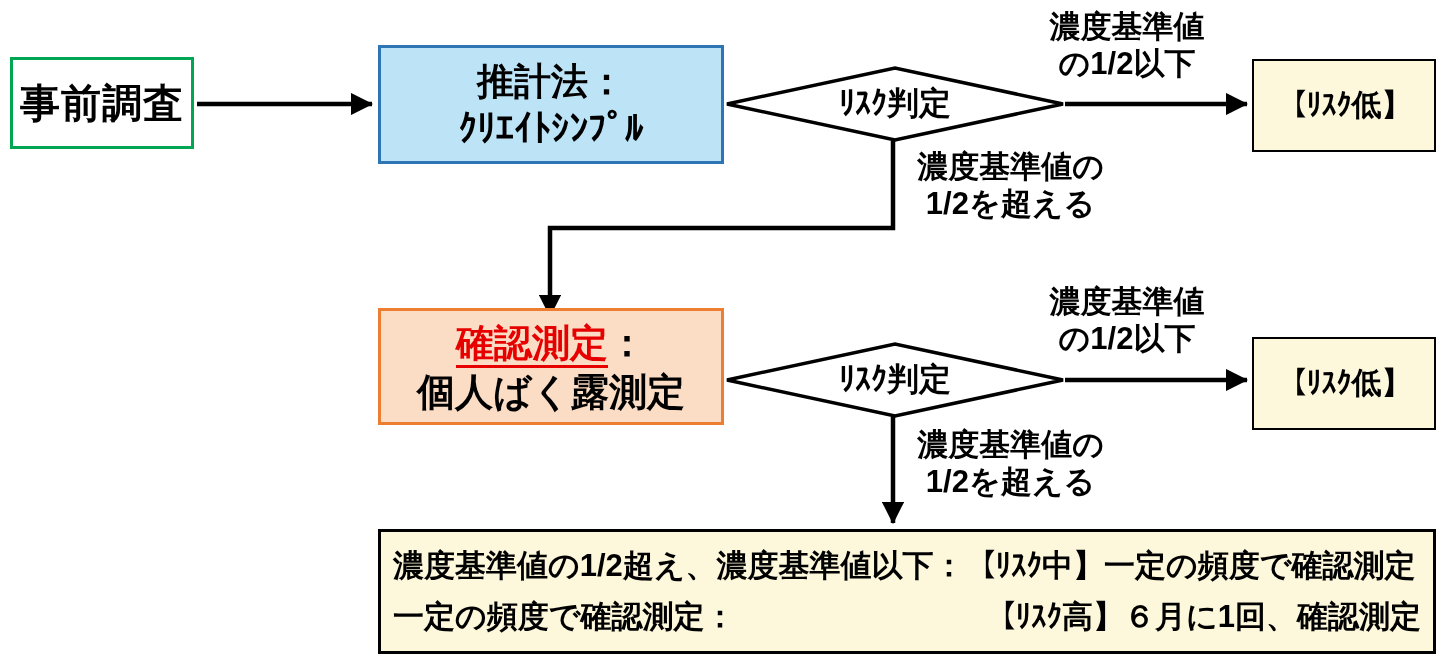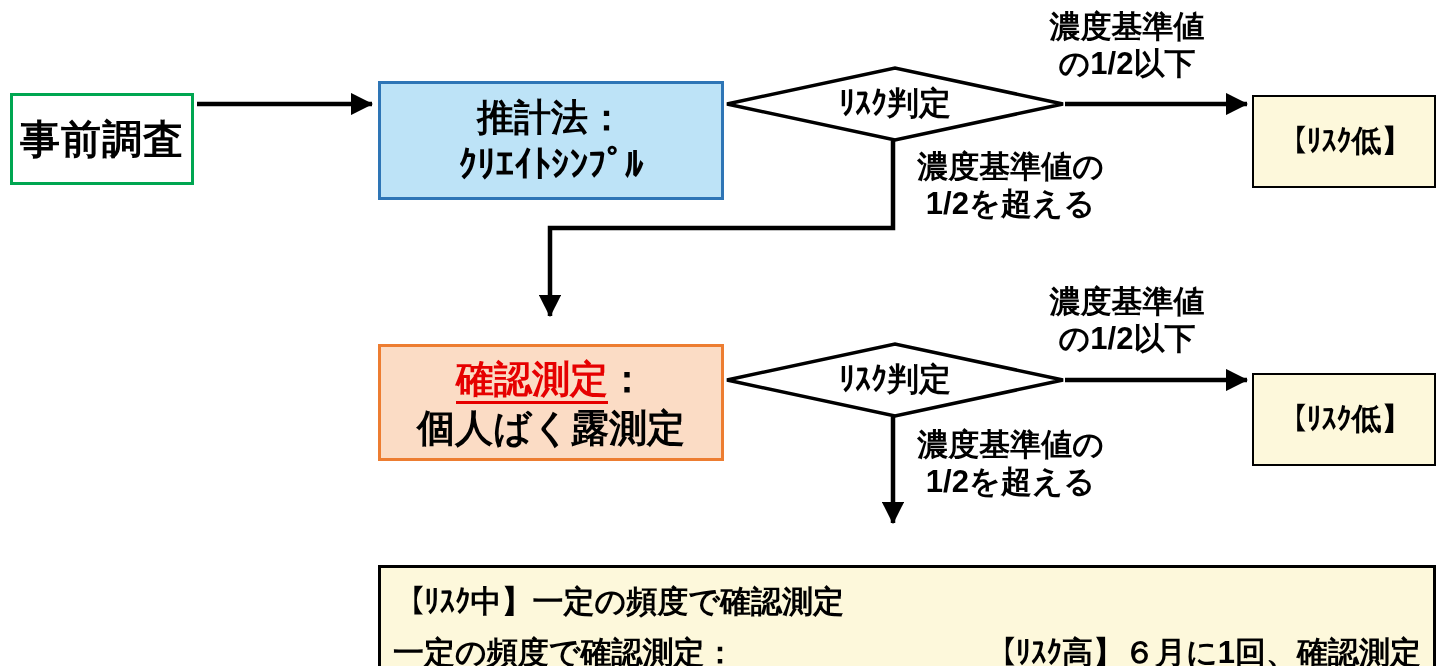--- a/index.html
+++ b/index.html
@@ -1,19 +1,19 @@
 <!DOCTYPE html>
 <html style="--green-border: #00A651; --blue-border: #2E75B6; --blue-fill: #BDE3F7; --orange-border: #ED7D31; --orange-fill: #FBDCC5; --cream-fill: #FDF8DB; --red-text: #E60000; --line-black: #000000;"><head>
 <meta charset="utf-8">
 <style>
   html,body{margin:0;padding:0;background:#fff;}
   body{font-family:"Liberation Sans","DejaVu Sans",sans-serif;font-weight:bold;color:#000;}
   .canvas{position:relative;width:1440px;height:666px;background:#fff;overflow:hidden;}
   .svg-layer{position:absolute;left:0;top:0;width:1440px;height:666px;}
-  .node{position:absolute;display:flex;flex-direction:column;align-items:center;justify-content:center;box-sizing:border-box;text-align:center;margin-top:36px;}
+  .node{position:absolute;display:flex;flex-direction:column;align-items:center;justify-content:center;box-sizing:border-box;text-align:center;}
   .pre-survey{left:10px;top:57px;width:184px;height:92px;border:3px solid var(--green-border);background:#fff;font-size:40px;letter-spacing:1px;}
   .estimation{left:378px;top:45px;width:346px;height:119px;border:3px solid var(--blue-border);background:var(--blue-fill);}
   .estimation .l1{font-size:37px;line-height:48px;}
   .estimation .l2{font-size:37px;line-height:46px;}
   .diamond-label{position:absolute;width:240px;height:40px;display:flex;align-items:center;justify-content:center;font-size:32px;}
   .dl1{left:775px;top:84px;}
   .dl2{left:775px;top:360px;}
   .edge-label{position:absolute;text-align:center;font-size:31px;line-height:37px;}
   .el-d1-right{left:1032px;top:8px;width:190px;}
   .el-d1-down{left:903px;top:148px;width:215px;}
@@ -98,20 +98,21 @@
     <span>【ﾘｽｸ低】</span>
   </div>
 
   <div class="edge-label el-d2-down">
     <div>濃度基準値の</div>
     <div>1/2を超える</div>
   </div>
 
   <div class="node result">
     <div class="row r1">
+      <span>濃度基準値の1/2超え、濃度基準値以下：</span>
         <span>【ﾘｽｸ中】一定の頻度で確認測定</span>
     </div>
     <div class="row r2">
       <span>一定の頻度で確認測定：</span>
         <span>【ﾘｽｸ高】６月に1回、確認測定</span>
     </div>
   </div>
 
 </div>
 

